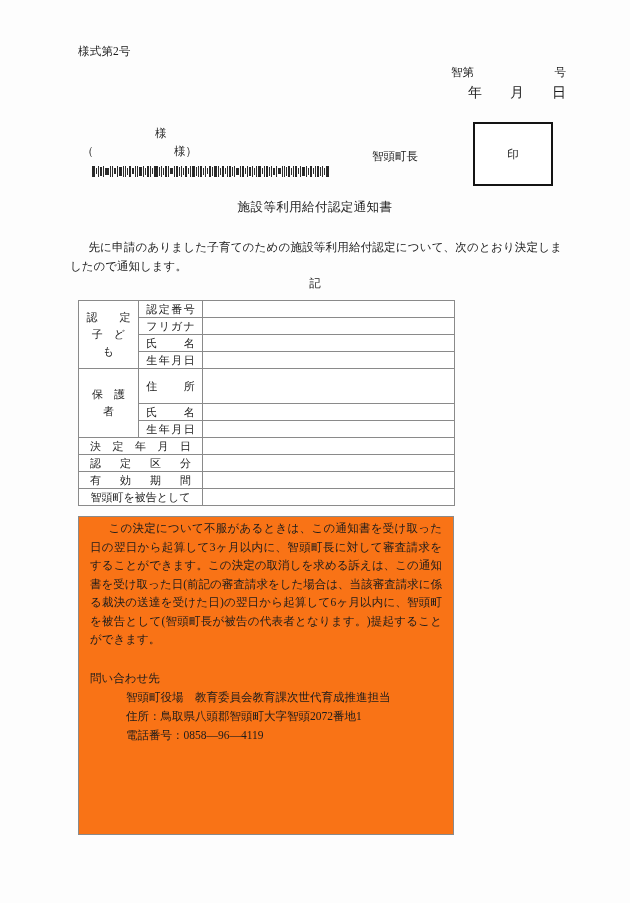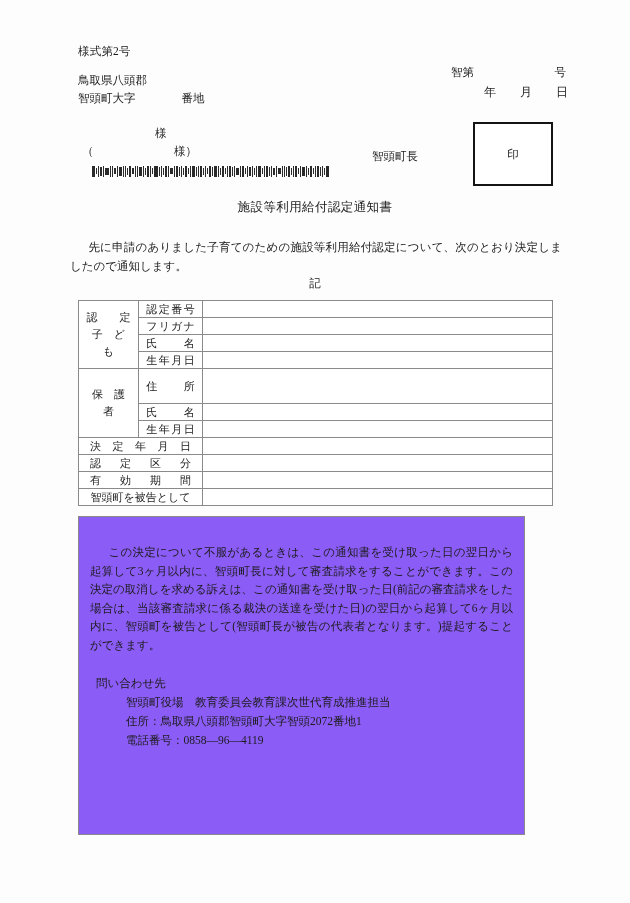--- a/index.html
+++ b/index.html
@@ -41,23 +41,23 @@
     line-height: 18px;
     white-space: pre;
   }
   .doc-number {
     left: 451px;
     top: 65px;
     font-size: 11.5px;
     white-space: pre;
   }
   .doc-date {
-    left: 484px;
+    left: 468px;
     top: 84px;
-    font-size: 12px;
+    font-size: 14px;
     white-space: pre;
   }
 
   
   .recipient-line1 {
     left: 155px;
     top: 126px;
     font-size: 11.5px;
   }
   .recipient-line2 {
@@ -128,21 +128,21 @@
     top: 276px;
     text-align: center;
     font-size: 11.5px;
   }
 
   
   table.main-table {
     position: absolute;
     left: 78px;
     top: 300px;
-    width: 475px;
+    width: 377px;
     border-collapse: collapse;
     table-layout: fixed;
     background: #ffffff;
   }
   table.main-table td {
     border: 1px solid #8a8a8a;
     font-size: 11px;
     padding: 0 4px;
     height: 16px;
     vertical-align: middle;
@@ -169,52 +169,50 @@
     text-align: justify;
     text-align-last: justify;
     text-justify: inter-character;
   }
   tr.tall td { height: 34px; }
 
   
   .notice-box {
     left: 78px;
     top: 516px;
-    width: 447px;
+    width: 376px;
     height: 319px;
     box-sizing: border-box;
     border: 1px solid #8a8a8a;
-    background: #8b5cf6;
-    padding: 26px 11px 0 11px;
+    background: #f97316;
+    padding: 2px 11px 0 11px;
   }
   .notice-p {
     font-size: 11.5px;
     line-height: 18.5px;
     text-align: justify;
     text-justify: inter-ideograph;
     margin: 0 0 2px 0;
     text-indent: 1.6em;
   }
   .contact {
     margin-top: 20px;
     font-size: 11.5px;
     line-height: 19px;
   }
-  .contact .c-head { margin-left: 6px; }
+  .contact .c-head { }
   .contact .c-line { margin-left: 36px; white-space: pre; }
 </style>
 </head>
 <body>
 
 <div class="page">
 
   <div class="abs form-no">様式第2号</div>
 
-  <div class="abs sender-addr">鳥取県八頭郡
-智頭町大字　　　　番地</div>
 
   <div class="abs doc-number">智第　　　　　　　号</div>
   <div class="abs doc-date">年　　月　　日</div>
 
   <div class="abs recipient-line1">様</div>
   <div class="abs recipient-line2">（　　　　　　　様）</div>
   <div class="abs redaction" id="redaction">
       <span class="bar" style="width:3px;height:11px;"></span>
       <span class="bar" style="width:1px;height:6px;"></span>
       <span class="bar" style="width:1px;height:11px;"></span>

